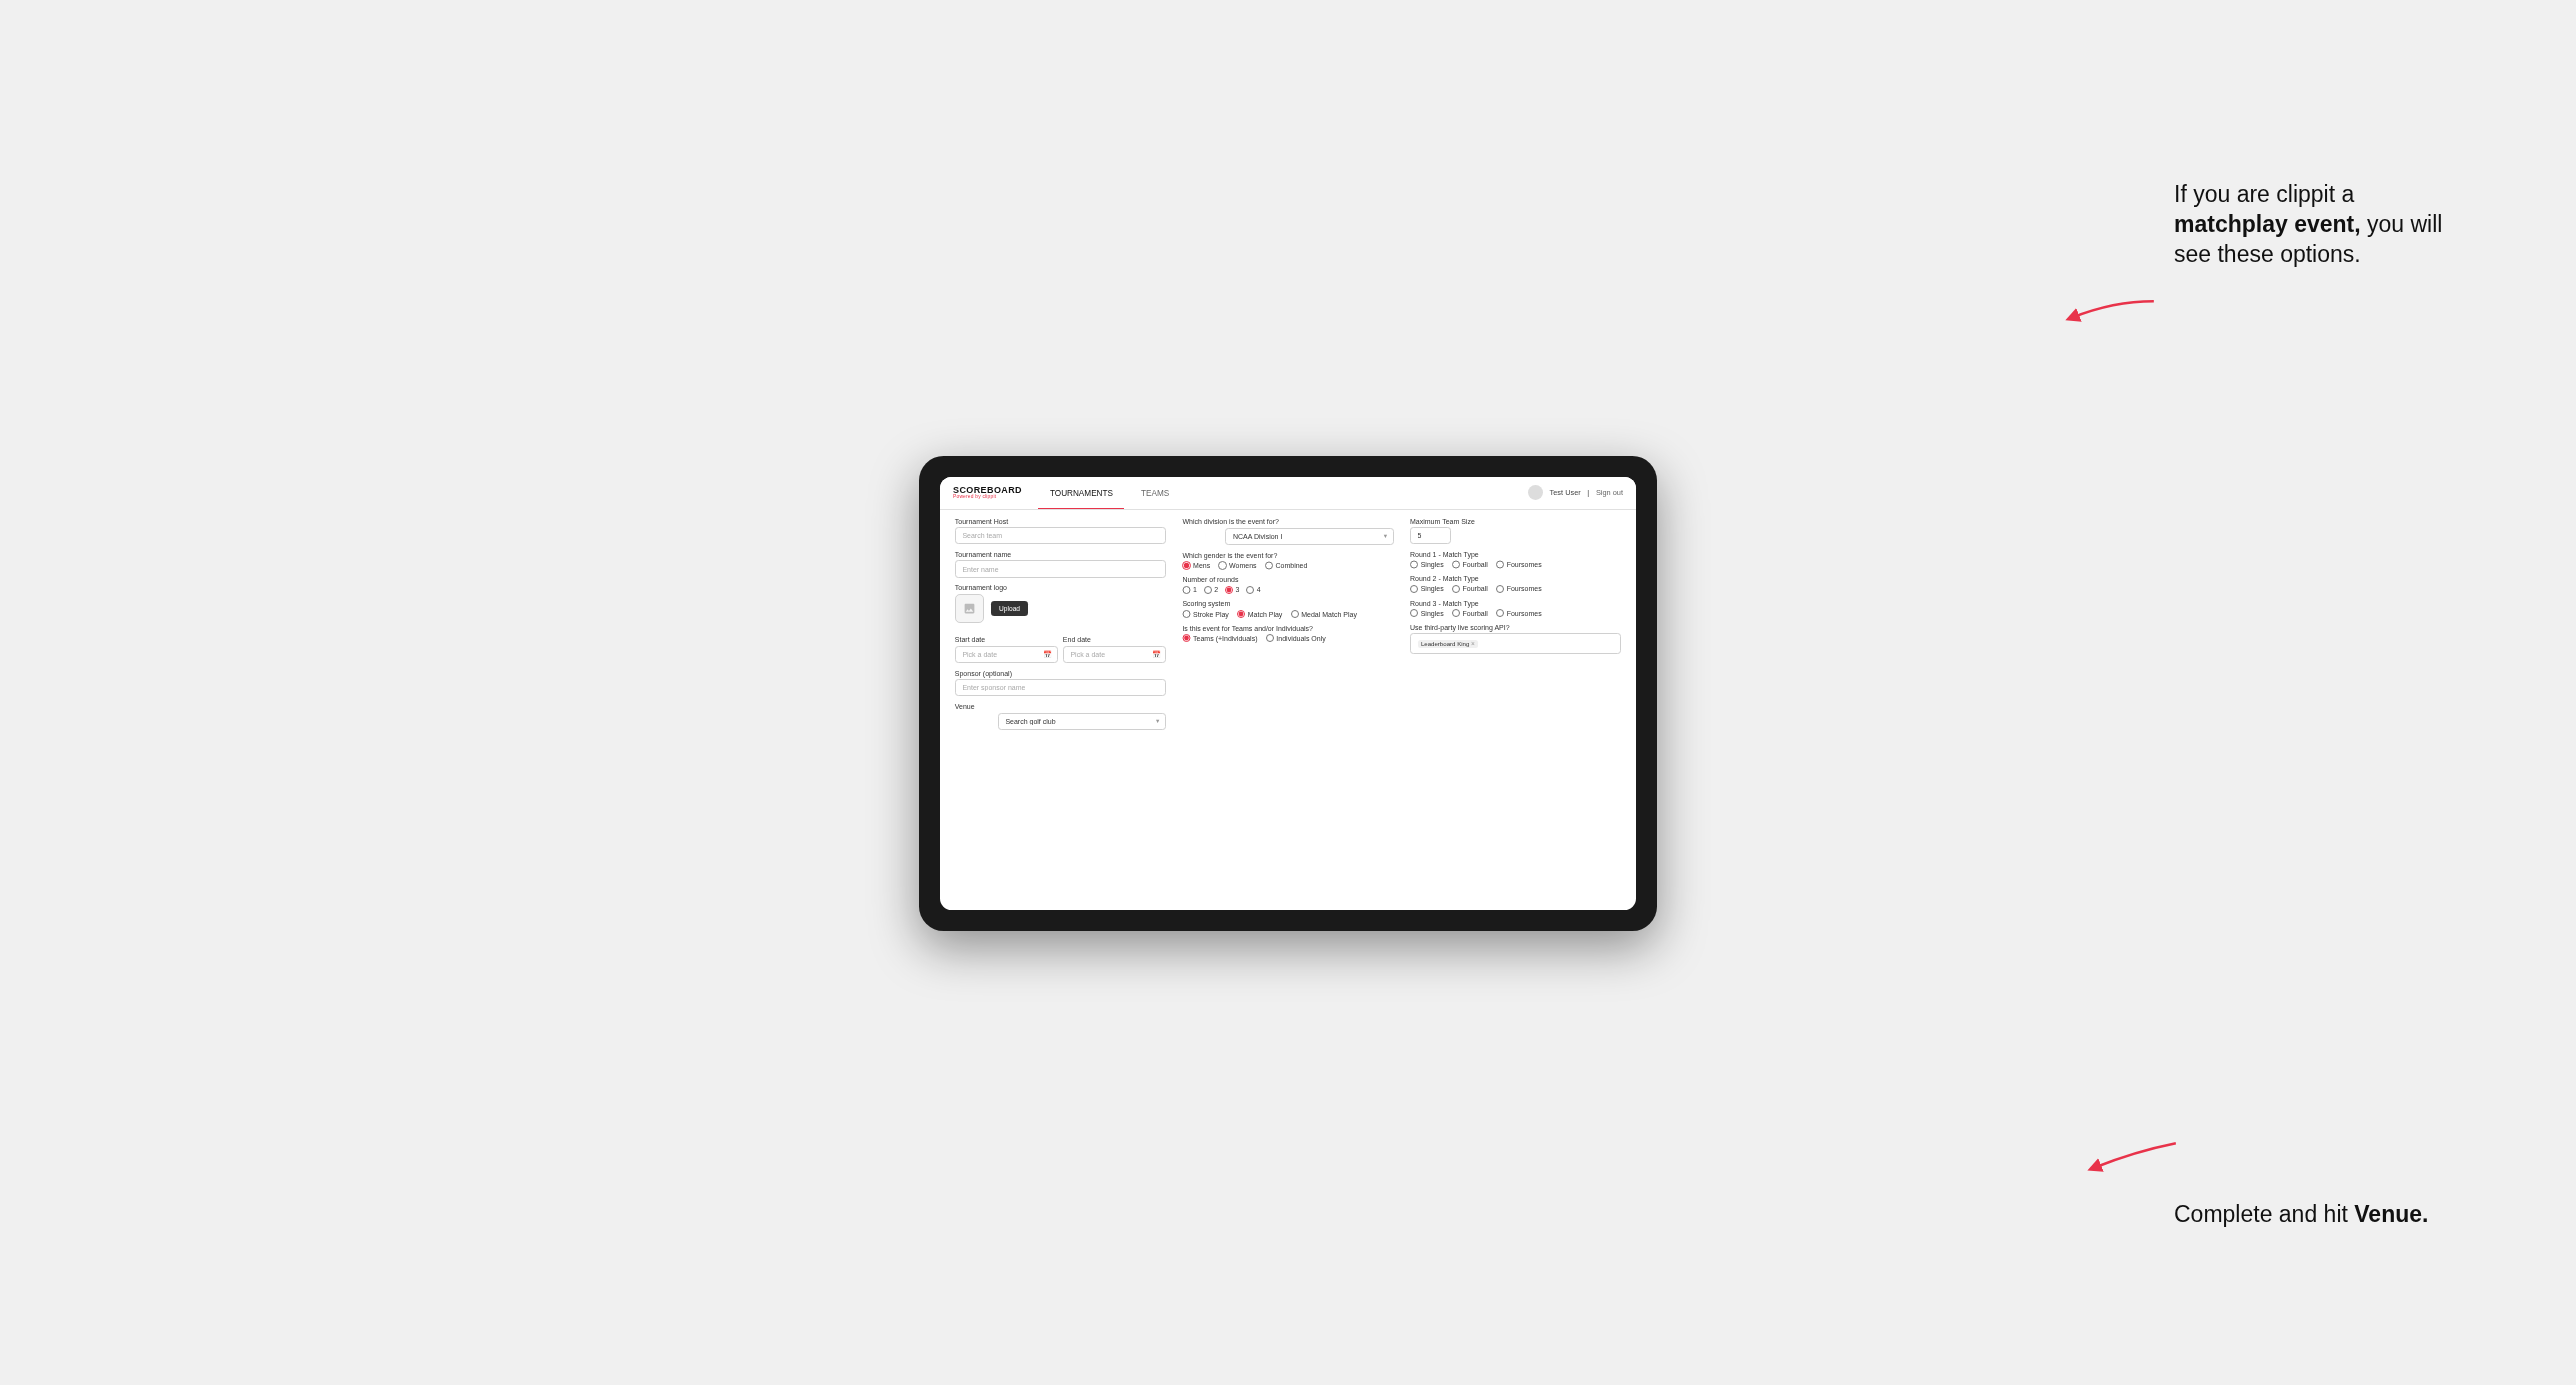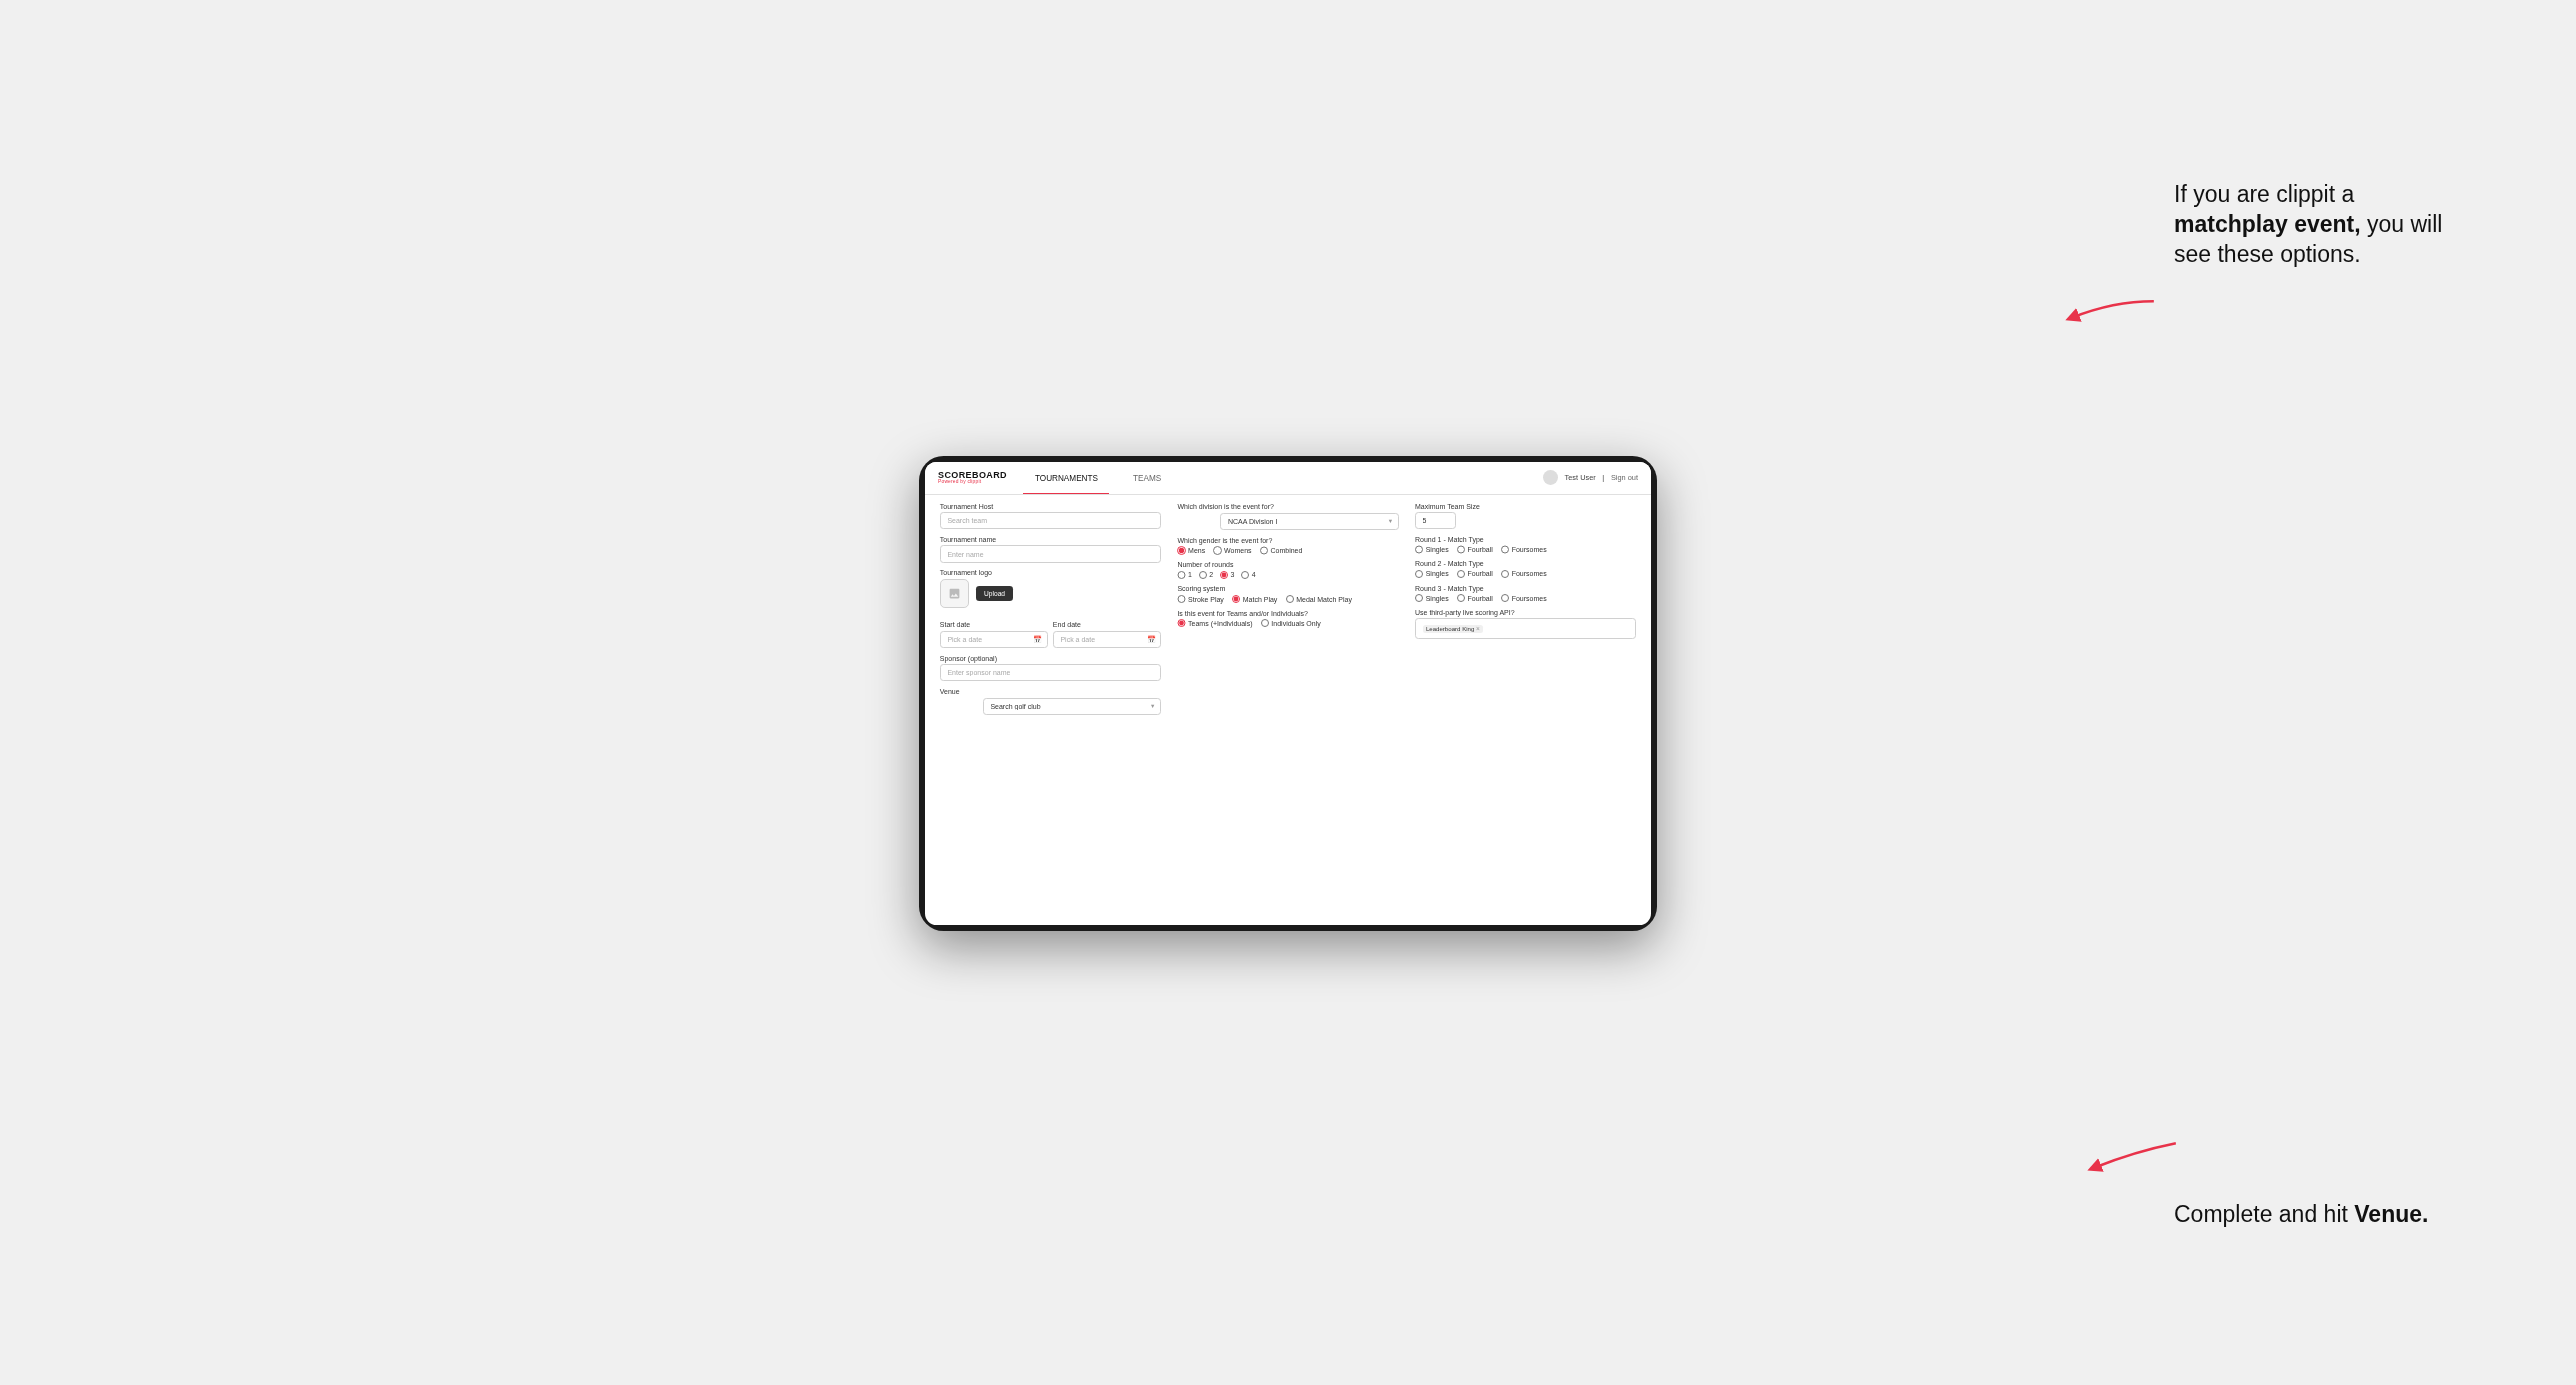--- a/index.html
+++ b/index.html
@@ -13,21 +13,21 @@
       justify-content: center;
       position: relative;
     }
 
     
     .tablet-frame {
       width: 738px;
       height: 475px;
       background: #1a1a1a;
       border-radius: 24.6px;
-      padding: 6px;
+      padding: 21px;
       box-shadow: 0 16.4px 49px rgba(0,0,0,0.4);
       position: relative;
     }
 
     .tablet-screen {
       width: 100%;
       height: 100%;
       background: #fff;
       border-radius: 11.5px;
       overflow: hidden;
@@ -68,21 +68,21 @@
     }
 
     .logo-sub {
       font-size: 4.9px;
       color: #e8334a;
       letter-spacing: 0.2px;
     }
 
     .nav-tabs {
       display: flex;
-      gap: 12px;
+      gap: 5px;
       height: 33px;
       align-items: flex-end;
     }
 
     .nav-tab {
       padding: 0 11.5px;
       height: 29.5px;
       display: flex;
       align-items: center;
       font-size: 8.2px;

